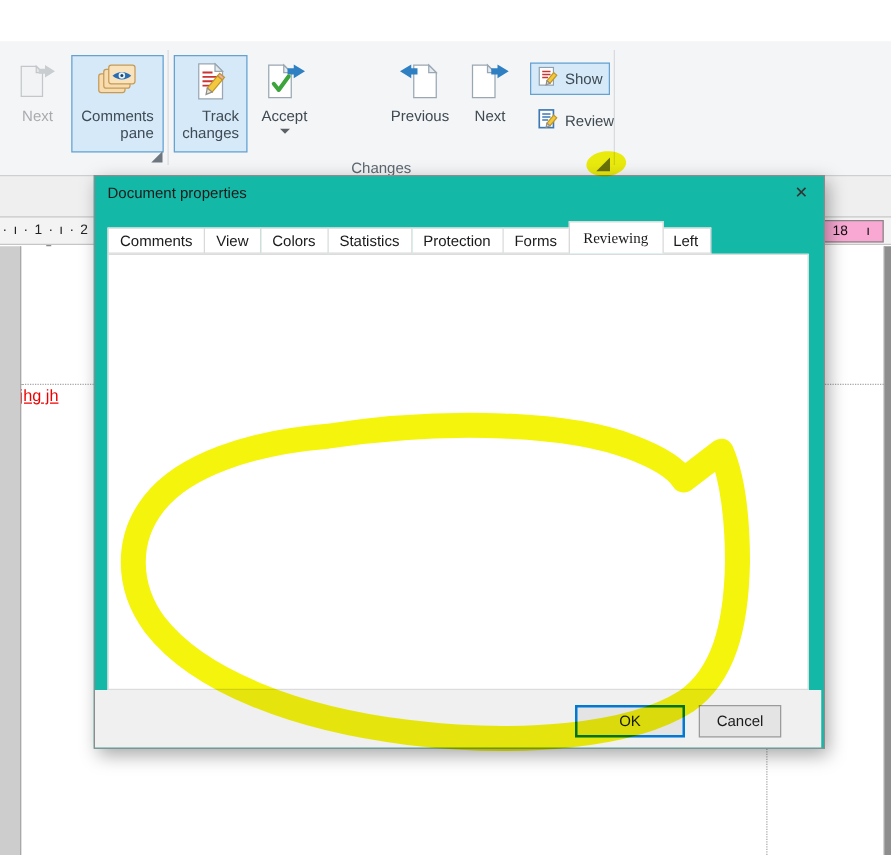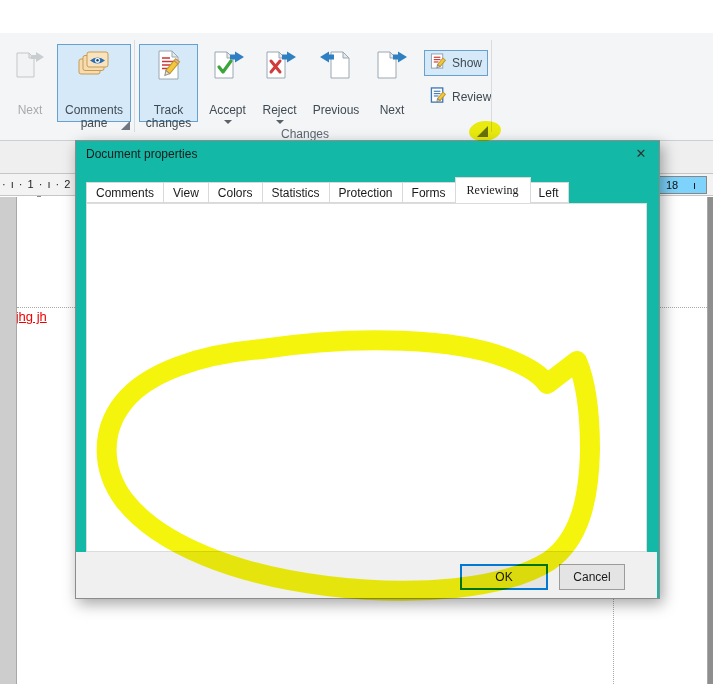--- a/index.html
+++ b/index.html
@@ -5,35 +5,35 @@
   html,body{margin:0;padding:0;}
   .stage{position:relative;width:713px;height:684px;background:#fff;overflow:hidden;
          font-family:"Liberation Sans",sans-serif;-webkit-font-smoothing:antialiased;}
   
   .ribbon{position:absolute;left:0;top:33px;width:713px;height:107px;background:#f4f5f7;
           border-bottom:1px solid #cdd0d3;z-index:1;}
   .bigbtn{position:absolute;top:11px;height:78px;display:flex;flex-direction:column;align-items:center;
           padding-top:5px;box-sizing:border-box;font-size:12px;color:#3f4a52;border:1px solid transparent;}
   .bigbtn.sel{background:#d5e9f9;border:1px solid #66a1cf;}
   .bigbtn.disabled{color:#a8abae;}
-  .bigbtn .lbl{margin-top:21px;text-align:center;line-height:13px;white-space:nowrap;}
+  .bigbtn .lbl{margin-top:4px;text-align:right;line-height:13px;white-space:nowrap;}
   .smallbtn{position:absolute;display:flex;align-items:center;gap:5px;font-size:12px;color:#3f4a52;
             padding:0 5px;height:26px;box-sizing:border-box;border:1px solid transparent;}
   .smallbtn.sel{background:#d5e9f9;border:1px solid #66a1cf;}
   .ddarrow{width:0;height:0;border-left:4px solid transparent;border-right:4px solid transparent;
            border-top:4px solid #5a6268;margin-top:3px;}
   .ribsep{position:absolute;top:7px;height:92px;width:1px;background:#d9dbde;}
   .riblabel{position:absolute;top:94px;width:110px;text-align:center;font-size:12px;color:#5d6770;}
   .launch{position:absolute;width:0;height:0;border-left:10px solid transparent;border-bottom:10px solid #6e777f;}
   
   .midstrip{position:absolute;left:0;top:140px;width:713px;height:33px;background:#efefef;}
   .ruler{position:absolute;left:0;top:173px;width:713px;height:23px;background:#f3f3f3;
          border-top:1px solid #c6c6c6;border-bottom:1px solid #c6c6c6;box-sizing:border-box;}
   .ruler .ticks{position:absolute;left:2px;top:4px;font-size:11px;color:#222;letter-spacing:1px;white-space:nowrap;}
-  .rulbox{position:absolute;left:656px;top:2px;width:51px;height:18px;background:#7dd3fc;
+  .rulbox{position:absolute;left:656px;top:2px;width:51px;height:18px;background:#f9a8d4;
           border:1px solid #878787;box-sizing:border-box;font-size:11px;color:#111;}
   .rulbox .num{position:absolute;left:9px;top:2px;}
   .rulbox .tk{position:absolute;right:10px;top:2px;}
   .rulptr{position:absolute;left:37px;top:196px;width:4px;height:4px;background:#8a8a8a;}
   .docarea{position:absolute;left:0;top:197px;width:713px;height:487px;background:#fff;}
   .pgleft{position:absolute;left:0;top:0;width:16px;height:487px;background:#cdcdcd;border-right:1px solid #a8a8a8;}
   .pgright{position:absolute;left:707px;top:0;width:6px;height:487px;background:#8e8e8e;border-left:1px solid #a8a8a8;}
   .dot-h{position:absolute;left:17px;top:110px;width:690px;border-top:1px dotted #a8a8a8;}
   .dot-v{position:absolute;left:613px;top:360px;height:127px;border-left:1px dotted #a8a8a8;}
   .redtext{position:absolute;left:-6px;top:112px;font-size:13px;color:#ee0000;text-decoration:underline;white-space:nowrap;}
@@ -143,32 +143,20 @@
           <g transform="rotate(40 14 21)">
             <rect x="12" y="9" width="5" height="13" fill="#f4c83e" stroke="#bf9727"></rect>
             <rect x="12" y="6.6" width="5" height="2.6" fill="#f2a9bb" stroke="#bf9727"></rect>
             <path d="M12 22 l2.5 4.5 L17 22 z" fill="#efe3c0" stroke="#8f8f8f"></path>
           </g>
         </svg>
       </span>
       <span class="lbl"><span>Track</span><br><span>changes</span></span>
     </div>
 
-    <div class="bigbtn" style="left:256px;width:47px;">
-      <span>
-        <svg width="34" height="30" viewBox="0 0 34 30">
-          <path d="M4 2 h12 l6 6 v20 H4 z" fill="#fff" stroke="#9aa7b2"></path>
-          <path d="M16 2 l6 6 h-6 z" fill="#e3eaf0" stroke="#9aa7b2"></path>
-          <path d="M19 4.5 h5 v-3 l9 5.5 -9 5.5 v-3 h-5 z" fill="#2f80c3"></path>
-          <path d="M8 11 l9 11 M17 11 l-9 11" stroke="#d03b3b" stroke-width="3" stroke-linecap="round"></path>
-        </svg>
-      </span>
-      <span class="lbl">Reject</span>
-      <span class="ddarrow"></span>
-    </div>
 
     <div class="bigbtn" style="left:303px;width:66px;">
       <span>
         <svg width="34" height="30" viewBox="0 0 34 30">
           <path d="M12 2 h12 l6 6 v20 H12 z" fill="#fff" stroke="#9aa7b2"></path>
           <path d="M24 2 l6 6 h-6 z" fill="#e3eaf0" stroke="#9aa7b2"></path>
           <path d="M15 4.5 h-5 v-3 l-9 5.5 9 5.5 v-3 h5 z" fill="#2f80c3"></path>
         </svg>
       </span>
       <span class="lbl">Previous</span>

